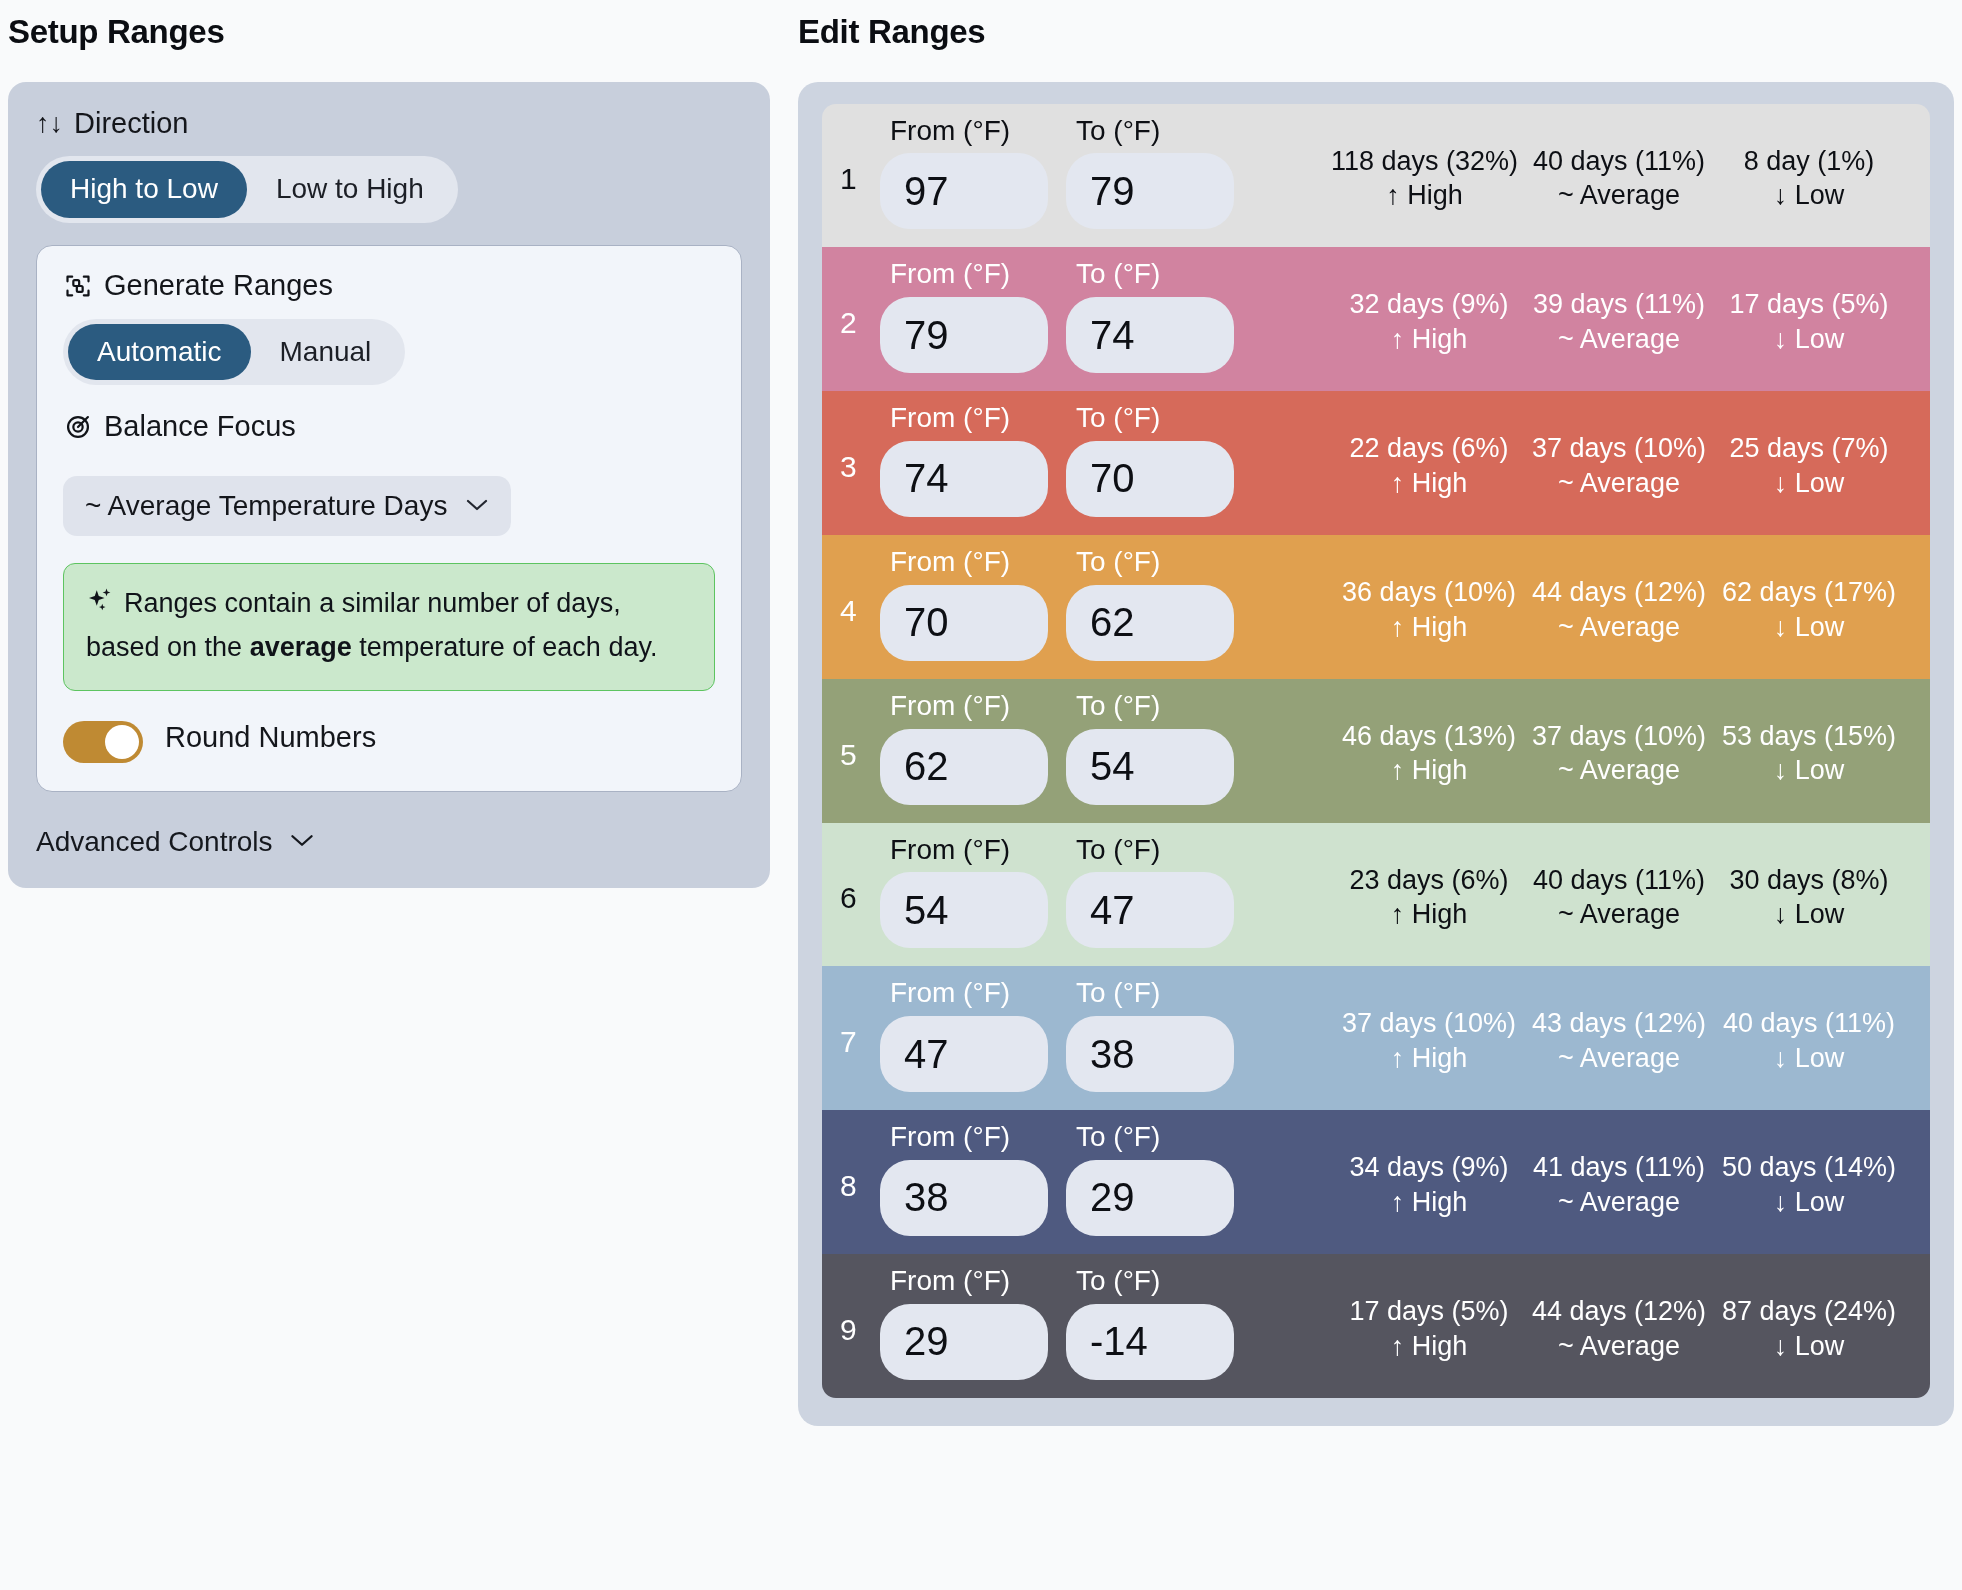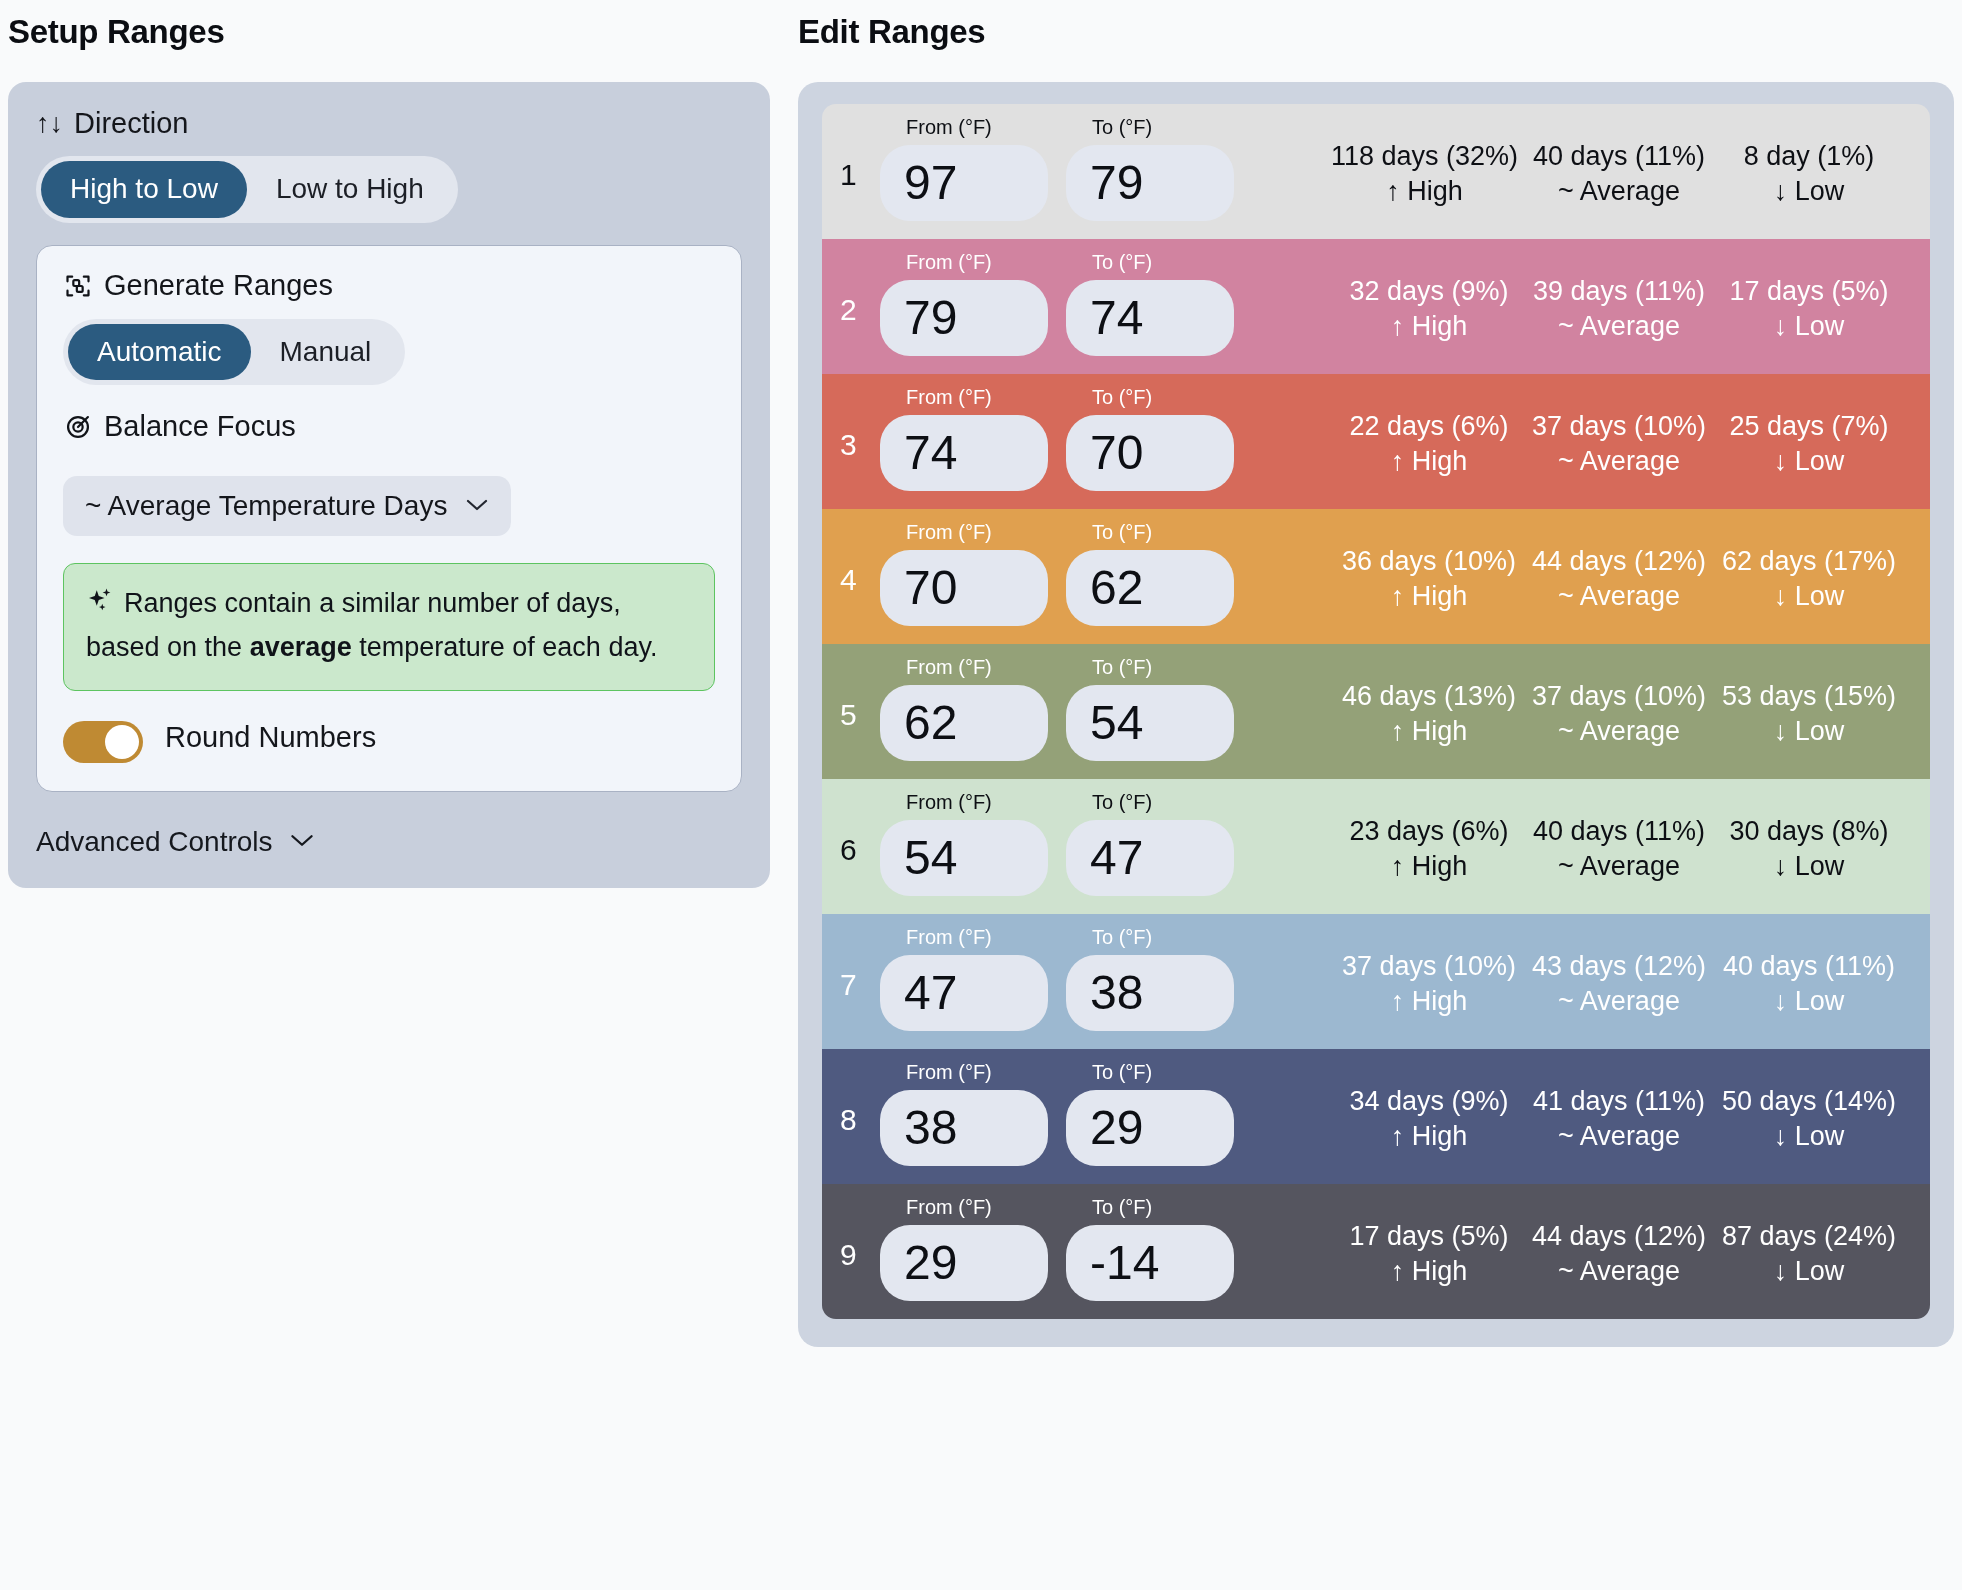--- a/index.html
+++ b/index.html
@@ -202,32 +202,32 @@
     padding-left: 4px;
     align-self: center;
     margin-top: 14px;
   }
   .field-group {
     display: flex;
     flex-direction: column;
     margin-right: 18px;
   }
   .field-cap {
-    font-size: 20px;
-    margin: 0 0 7px 26px;
+    font-size: 28px;
+    margin: 0 0 7px 10px;
     line-height: 1.1;
   }
   .val-input {
     width: 168px;
     height: 76px;
     background: #e3e7f0;
     border: none;
     border-radius: 30px;
     font-family: "Liberation Sans", sans-serif;
-    font-size: 48px;
+    font-size: 40px;
     color: #0d0f14;
     padding: 0 0 0 24px;
     box-sizing: border-box;
     outline: none;
   }
   .stats {
     display: flex;
     margin-left: auto;
     gap: 0;
     align-items: flex-start;

